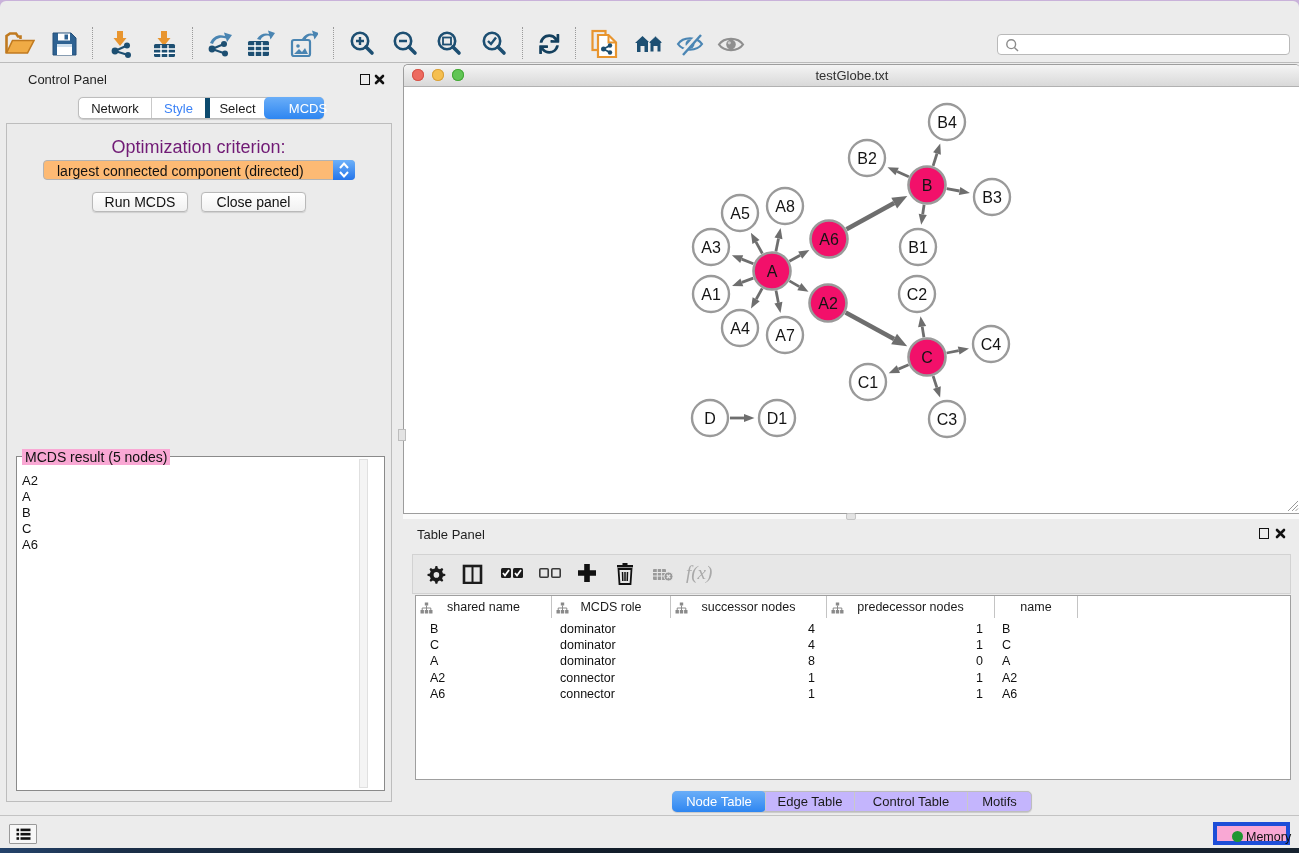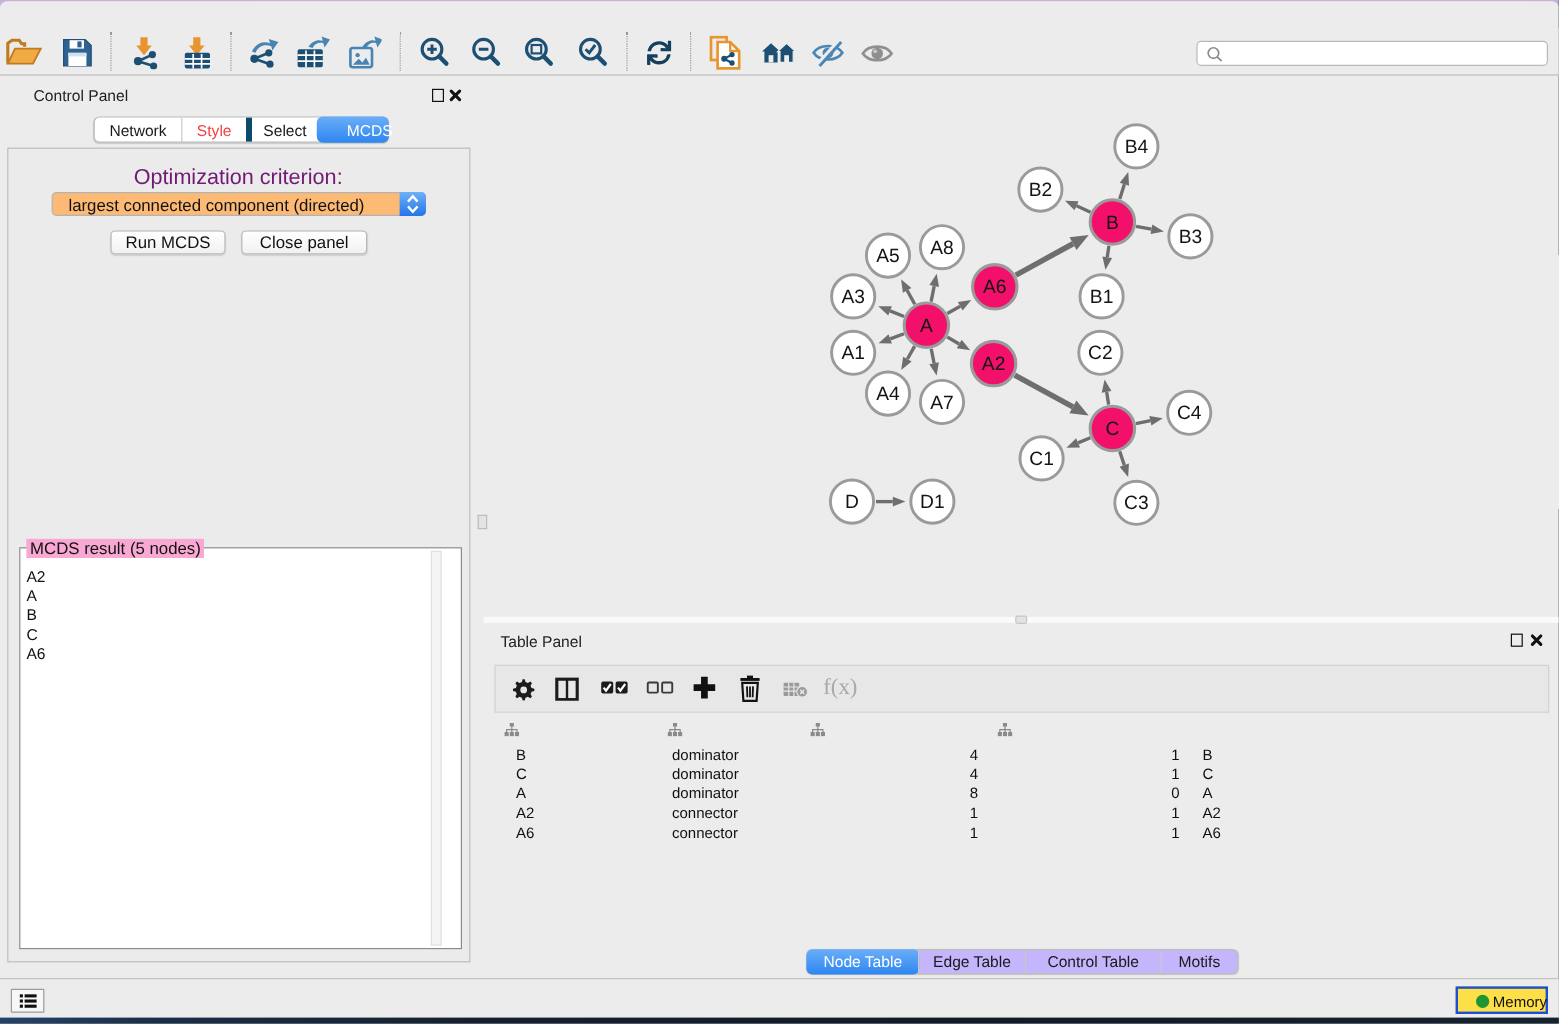--- a/index.html
+++ b/index.html
@@ -35,22 +35,22 @@
 #mcds-scroll{position:absolute;right:16px;top:2px;width:9px;height:329px;background:#f4f4f4;
  border:1px solid #e0e0e0;box-sizing:border-box}
 #tablepanel{position:absolute;left:403px;top:515px;width:896px;height:300px}
 #tbl{position:absolute;left:415px;top:594px;width:876px;height:185px;background:#fff;
  border:1px solid #9f9f9f;box-sizing:border-box}
 .hcell{position:absolute;top:0;height:22px;border-right:1px solid #c4c4c4;box-sizing:border-box;
  font-size:12.5px;color:#1a1a1a;text-align:center;line-height:22px}
 .trow{position:absolute;font-size:12.5px;color:#101010;white-space:pre}
 #statusbar{position:absolute;left:0;top:815px;width:1299px;height:33px;background:#ececec;
  border-top:1px solid #c3c3c3}
-#membtn{position:absolute;left:1213px;top:822px;width:77px;height:23px;background:#fde047;
- border:2px solid #1d4ed8;box-sizing:border-box;font-size:12px;color:#111}
+#membtn{position:absolute;left:1213px;top:822px;width:77px;height:23px;background:#f9a8d4;
+ border:4px solid #1d4ed8;box-sizing:border-box;font-size:12px;color:#111}
 #listbtn{position:absolute;left:9px;top:824px;width:28px;height:20px;background:#f7f7f7;
  border:1px solid #9a9a9a;border-radius:1px;box-sizing:border-box}
 #searchbox{position:absolute;left:997px;top:33px;width:293px;height:21px;background:#fff;
  border:1px solid #b9b9b9;border-radius:4px;box-sizing:border-box}
 </style></head><body>
 <div id="deskt"></div>
 <div id="app">
  <div id="toolbar"></div>
     <svg style="position:absolute;left:5px;top:30px" width="30" height="26" viewBox="0 0 30 26">
 <path d="M1.5 22 L1.5 5 L5 2.5 L11 2.5 L13 5.5 L15.5 5.5 L15.5 8" fill="none" stroke="#c07a20" stroke-width="2.6"></path>
@@ -167,40 +167,51 @@
     </div>
 
  <div class="paneltitle" style="left:28px;top:71px">Control Panel</div>
  <div style="position:absolute;left:360px;top:73px;width:8px;height:9px;border:1.7px solid #111"></div>
     <svg style="position:absolute;left:374px;top:73px" width="11" height="11" viewBox="0 0 11 11">
       <path d="M2 2 L9 9 M9 2 L2 9" stroke="#111" stroke-width="2.6" stroke-linecap="round"></path>
     </svg>
  <div id="cp-inner"></div>
  <div style="position:absolute;left:78px;top:96px;height:20px;display:flex;border:1px solid #bdbdbd;border-radius:5px;background:#fff;box-shadow:0 0.5px 1px rgba(0,0,0,.15)">
       <div style="width:72px;font-size:13px;display:flex;align-items:center;justify-content:center;height:20px;box-sizing:border-box;color:#1a1a1a;">Network</div>
-      <div style="width:54px;font-size:13px;display:flex;align-items:center;justify-content:center;height:20px;box-sizing:border-box;border-left:1px solid #c9c9c9;color:#ef4444;">Style</div>
+      <div style="width:54px;font-size:13px;display:flex;align-items:center;justify-content:center;height:20px;box-sizing:border-box;border-left:1px solid #c9c9c9;color:#3b82f6;">Style</div>
       <div style="width:60px;font-size:13px;display:flex;align-items:center;justify-content:center;height:20px;box-sizing:border-box;border-left:5px solid #0c4a6e;color:#1a1a1a;">Select</div>
       <div style="width:58px;font-size:13px;display:flex;align-items:center;justify-content:center;height:20px;box-sizing:border-box;border-left:1px solid #c9c9c9;background:linear-gradient(#6aaef8,#2e86f1);color:#fff;border-radius:5px;border-left:none;margin:-1px;height:22px;width:60px;padding-left:28px;">MCDS</div>
     </div>
  <div style="position:absolute;left:0;top:136px;width:397px;text-align:center;font-size:18px;color:#701a75">Optimization criterion:</div>
  <div id="dropdown">
       <span class="txt">largest connected component (directed)</span>
   <div id="dd-step"><svg width="22" height="20" viewBox="0 0 22 20">
    <path d="M7 8 L11 3.5 L15 8" fill="none" stroke="#fff" stroke-width="2"></path>
    <path d="M7 12 L11 16.5 L15 12" fill="none" stroke="#fff" stroke-width="2"></path>
         </svg></div>
  </div>
  <div class="btn" style="left:92px;top:191px;width:96px">Run MCDS</div>
  <div class="btn" style="left:201px;top:191px;width:105px">Close panel</div>
  <div id="mcds-box">
       <div id="mcds-scroll"></div>
     </div>
  <div id="mcds-label">MCDS result (5 nodes)</div>
  <div id="mcds-list">A2<br>A<br>B<br>C<br>A6</div>
 
+ <div id="netwin">
+  <div id="nettitle">
+        <div style="position:absolute;left:8.3px;top:4.3px;width:11.4px;height:11.4px;border-radius:50%;background:#ed6a5f;box-shadow:inset 0 0 0 1px #d5544a"></div>
+        <div style="position:absolute;left:28.3px;top:4.3px;width:11.4px;height:11.4px;border-radius:50%;background:#f5bf4f;box-shadow:inset 0 0 0 1px #d8a13b"></div>
+        <div style="position:absolute;left:48.3px;top:4.3px;width:11.4px;height:11.4px;border-radius:50%;background:#61c555;box-shadow:inset 0 0 0 1px #45a838"></div>
+        <div class="t">testGlobe.txt</div>
+      </div>
+  <svg style="position:absolute;right:1px;bottom:1px" width="12" height="12" viewBox="0 0 12 12">
+   <path d="M11 1 L1 11 M11 5 L5 11 M11 8.5 L8.5 11" stroke="#9a9a9a" stroke-width="1"></path>
+      </svg>
+ </div>
  <svg id="graph" width="895" height="422" style="position:absolute;left:404px;top:86px" font-family="Liberation Sans, sans-serif">
       <line x1="349.3" y1="191.1" x2="337.9" y2="195.4" stroke="#6e6e6e" stroke-width="2.8"></line>
       <polygon points="328.1,199.1 336.4,191.5 339.3,199.2" fill="#6e6e6e"></polygon>
       <line x1="349.4" y1="176.7" x2="337.7" y2="172.1" stroke="#6e6e6e" stroke-width="2.8"></line>
       <polygon points="327.9,168.2 339.2,168.3 336.2,175.9" fill="#6e6e6e"></polygon>
       <line x1="358.2" y1="201.4" x2="352.2" y2="212.2" stroke="#6e6e6e" stroke-width="2.8"></line>
       <polygon points="347.0,221.4 348.6,210.2 355.7,214.2" fill="#6e6e6e"></polygon>
       <line x1="358.3" y1="166.5" x2="351.9" y2="154.9" stroke="#6e6e6e" stroke-width="2.8"></line>
       <polygon points="346.9,145.7 355.5,152.9 348.4,156.9" fill="#6e6e6e"></polygon>
       <line x1="372.0" y1="203.6" x2="374.4" y2="215.7" stroke="#6e6e6e" stroke-width="2.8"></line>
@@ -318,21 +329,28 @@
     </svg>
     <svg style="position:absolute;left:652px;top:566px" width="22" height="15" viewBox="0 0 22 15">
 <rect x="1" y="2" width="13" height="11" rx="1" fill="#9a9a9a"></rect>
 <line x1="1" y1="5.5" x2="14" y2="5.5" stroke="#e7e7e7" stroke-width="1"></line>
 <line x1="1" y1="9" x2="14" y2="9" stroke="#e7e7e7" stroke-width="1"></line>
 <line x1="5.3" y1="2" x2="5.3" y2="13" stroke="#e7e7e7" stroke-width="1"></line>
 <line x1="9.6" y1="2" x2="9.6" y2="13" stroke="#e7e7e7" stroke-width="1"></line>
 <circle cx="16.5" cy="9.5" r="4.5" fill="#9a9a9a" stroke="#e7e7e7" stroke-width="1"></circle>
 <path d="M14.8 7.8 L18.2 11.2 M18.2 7.8 L14.8 11.2" stroke="#e7e7e7" stroke-width="1.3"></path>
     </svg>
- <div style="position:absolute;left:686px;top:561px;width:26px;height:22px;font-size:19px;color:#a9a9a9;font-family:'Liberation Serif',serif;">f(x)</div>
+ <div style="position:absolute;left:686px;top:561px;width:26px;height:22px;font-size:19px;color:#a9a9a9;font-family:'Liberation Serif',serif;font-style:italic">f(x)</div>
+ <div id="tbl">
+  <div class="hcell" style="left:0px;width:136px">shared name</div>
+  <div class="hcell" style="left:136px;width:119px">MCDS role</div>
+  <div class="hcell" style="left:255px;width:156px">successor nodes</div>
+  <div class="hcell" style="left:411px;width:168px">predecessor nodes</div>
+  <div class="hcell" style="left:579px;width:83px;border-right:1px solid #c4c4c4">name</div>
+ </div>
  <svg style="position:absolute;left:420px;top:601px" width="13" height="12" viewBox="0 0 13 12">
 <rect x="4.8" y="0.5" width="3.4" height="3" fill="#8a8a8a"></rect>
 <rect x="0.5" y="8" width="3.4" height="3.5" fill="#8a8a8a"></rect>
 <rect x="4.8" y="8" width="3.4" height="3.5" fill="#8a8a8a"></rect>
 <rect x="9.1" y="8" width="3.4" height="3.5" fill="#8a8a8a"></rect>
 <path d="M6.5 3.5 L6.5 8 M2.2 8 L2.2 6 L10.8 6 L10.8 8" fill="none" stroke="#8a8a8a" stroke-width="1"></path>
     </svg>
     <svg style="position:absolute;left:556px;top:601px" width="13" height="12" viewBox="0 0 13 12">
 <rect x="4.8" y="0.5" width="3.4" height="3" fill="#8a8a8a"></rect>
 <rect x="0.5" y="8" width="3.4" height="3.5" fill="#8a8a8a"></rect>

